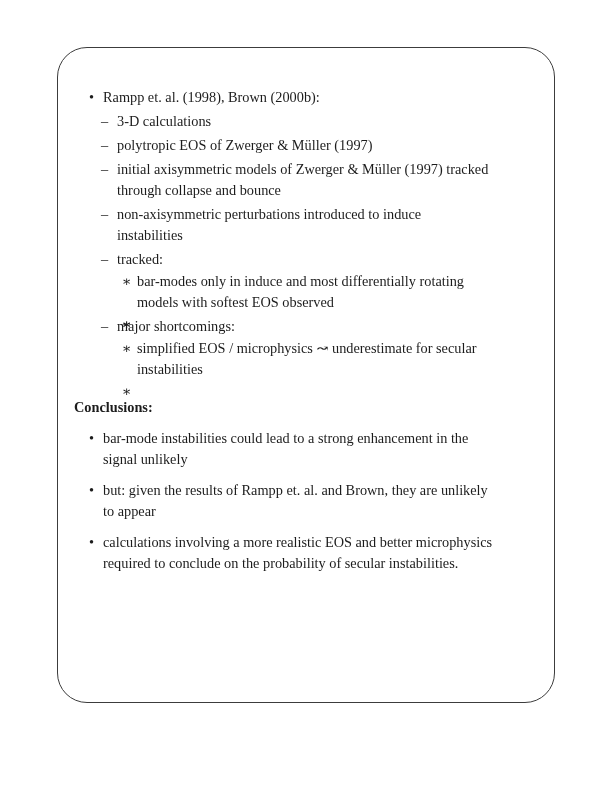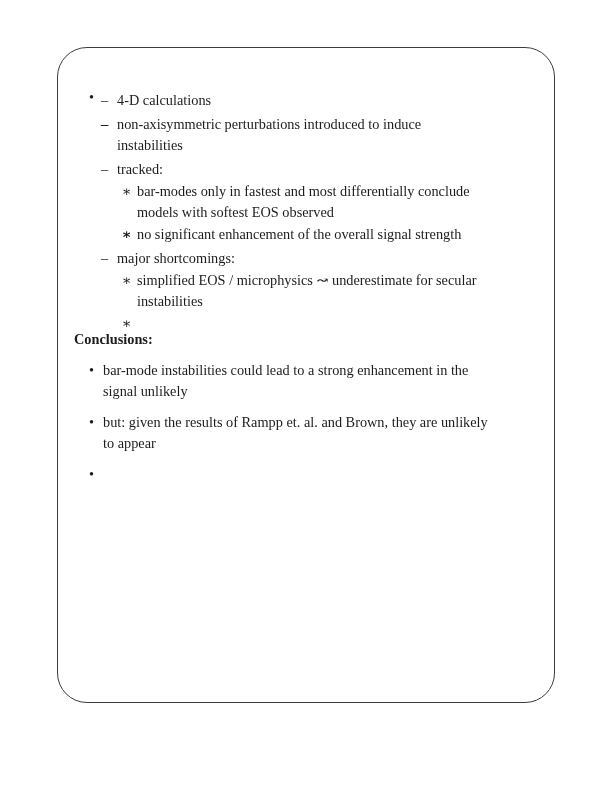--- a/index.html
+++ b/index.html
@@ -51,59 +51,62 @@
 </style>
 </head>
 <body>
 
 <div class="page">
   <div class="frame">
     <div class="content">
 
       <div class="li lv1">
         <span class="mk">•</span>
+        <span class="tx">Rampp et. al. (1998), Brown (2000b):</span>
       </div>
 
       <div class="li lv2">
         <span class="mk">–</span>
-        <span class="tx">4-D calculations</span>
+        <span class="tx">3-D calculations</span>
       </div>
 
       <div class="li lv2">
         <span class="mk">–</span>
+        <span class="tx">polytropic EOS of Zwerger &amp; Müller (1997)</span>
       </div>
 
       <div class="li lv2">
         <span class="mk">–</span>
+        <span class="tx">initial axisymmetric models of Zwerger &amp; Müller (1997) tracked
+through collapse and bounce</span>
       </div>
 
       <div class="li lv2">
         <span class="mk">–</span>
         <span class="tx">non-axisymmetric perturbations introduced to induce
 instabilities</span>
       </div>
 
       <div class="li lv2">
         <span class="mk">–</span>
         <span class="tx">tracked:</span>
       </div>
 
       <div class="li lv3">
         <span class="mk">∗</span>
-        <span class="tx">bar-modes only in fastest and most differentially conclude
+        <span class="tx">bar-modes only in induce and most differentially rotating
 models with softest EOS observed</span>
       </div>
 
       <div class="li lv3">
         <span class="mk">∗</span>
       </div>
 
       <div class="li lv3">
         <span class="mk">∗</span>
-        <span class="tx">no significant enhancement of the overall signal strength</span>
       </div>
 
       <div class="li lv2">
         <span class="mk">–</span>
         <span class="tx">major shortcomings:</span>
       </div>
 
       <div class="li lv3">
         <span class="mk">∗</span>
         <span class="tx">simplified EOS / microphysics ↝ underestimate for secular
@@ -123,17 +126,19 @@
       </div>
 
       <div class="li lv1 cv">
         <span class="mk">•</span>
         <span class="tx">but: given the results of Rampp et. al. and Brown, they are unlikely
 to appear</span>
       </div>
 
       <div class="li lv1 cv">
         <span class="mk">•</span>
+        <span class="tx">calculations involving a more realistic EOS and better microphysics
+required to conclude on the probability of secular instabilities.</span>
       </div>
 
     </div>
   </div>
 </div>
 
 </body></html>

